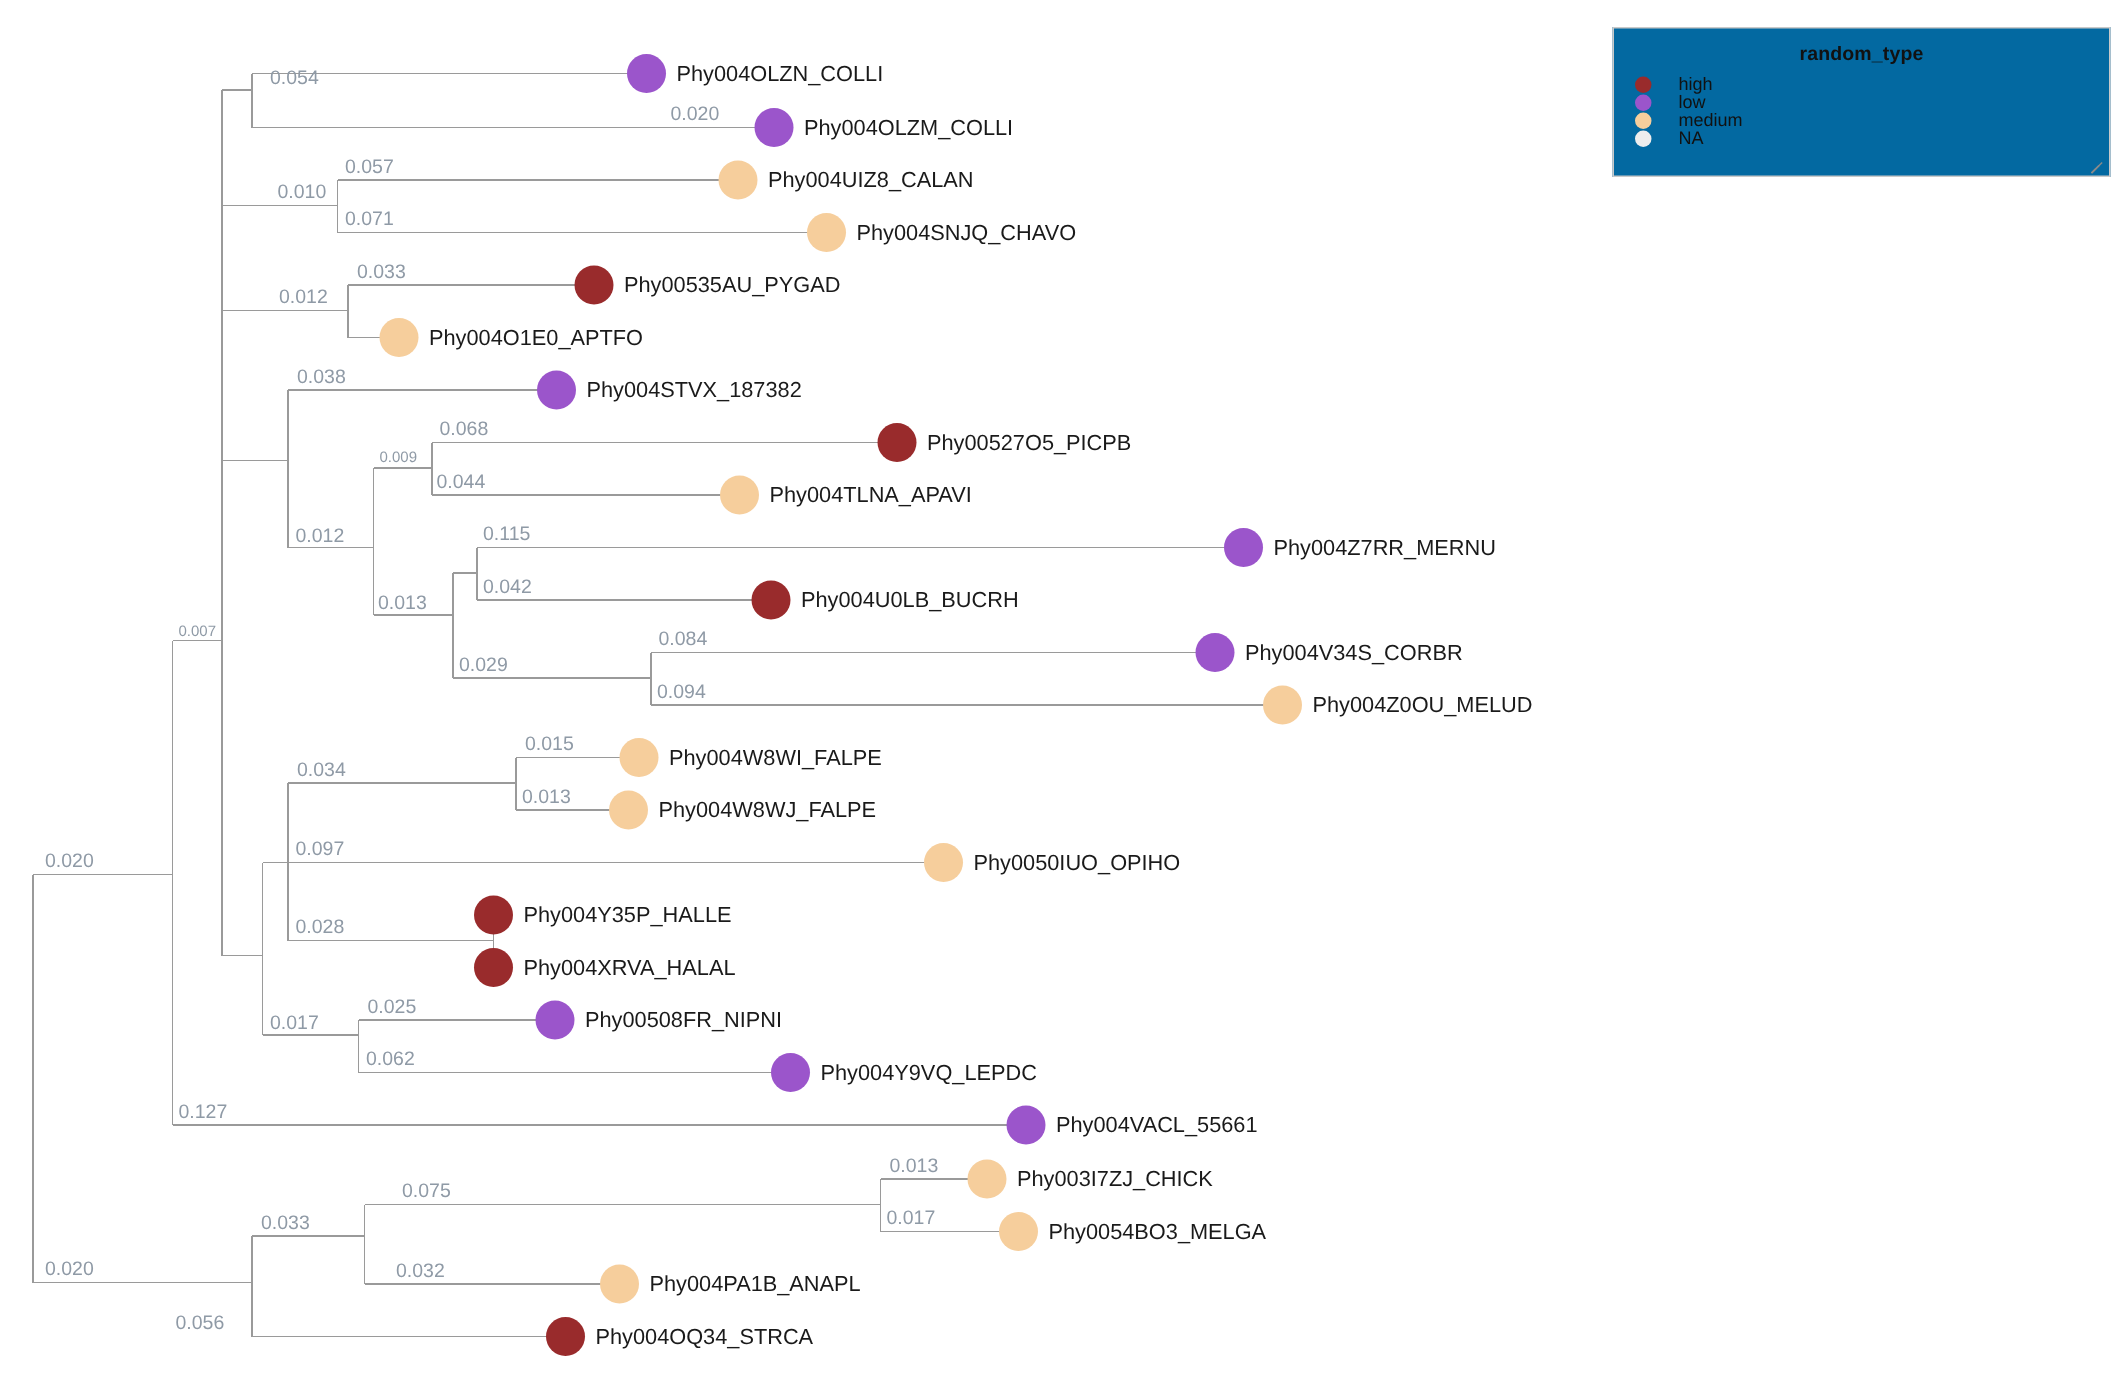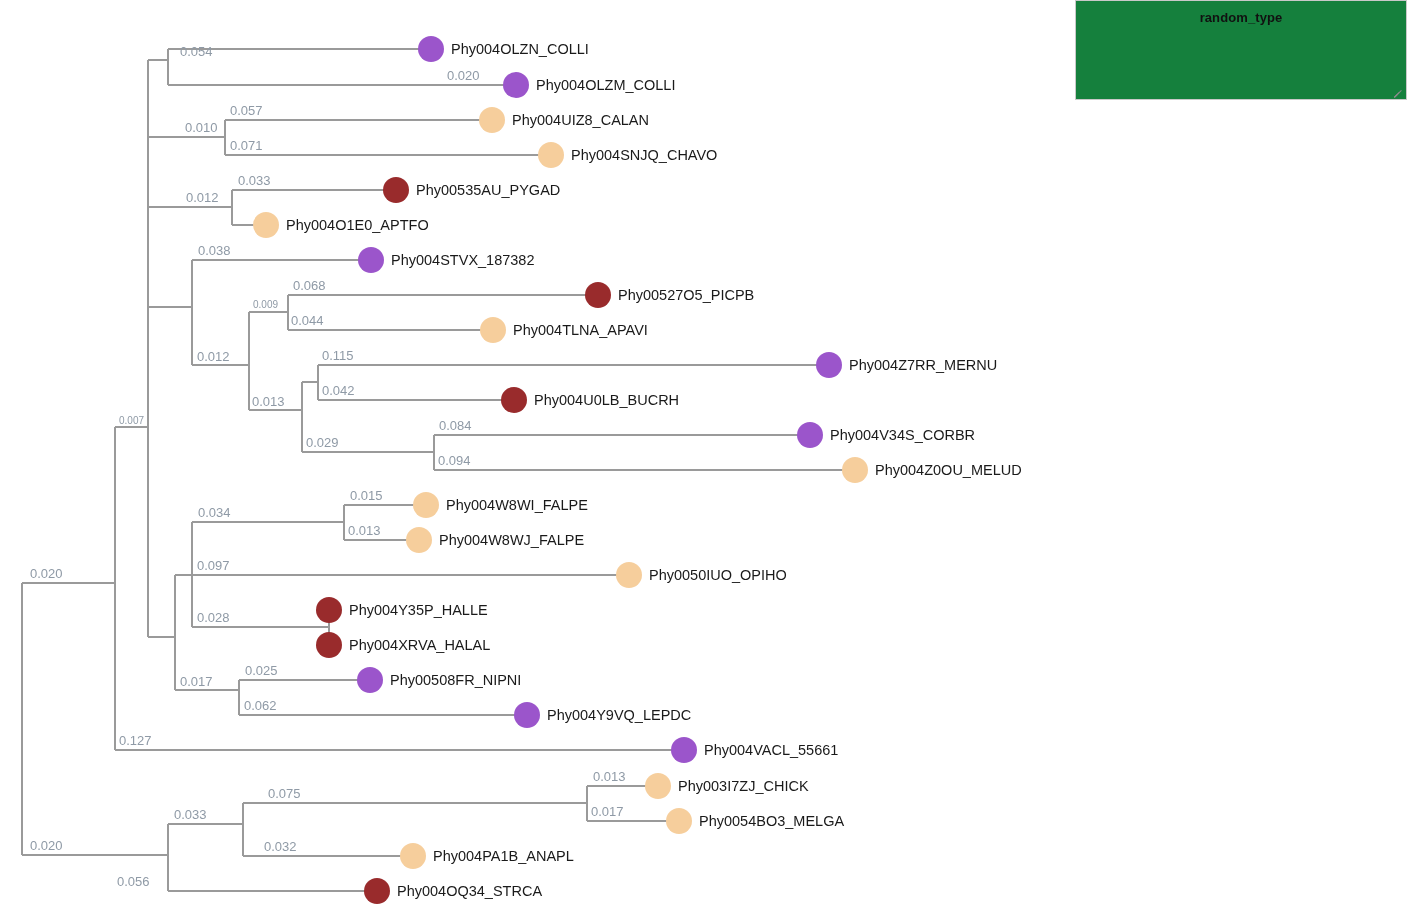--- a/index.html
+++ b/index.html
@@ -42,24 +42,24 @@
     dominant-baseline: middle;
   }
   .tip-node {
     stroke: none;
   }
 
   
   #legend-box {
     position: absolute;
     left: 1075px;
-    top: 0;
+    top: 18px;
     width: 332px;
     height: 100px;
-    background: #15803d;
+    background: #0369a1;
     border: 1px solid #c9c9c9;
     box-sizing: border-box;
   }
   #legend-title {
     text-align: center;
     font-size: 13px;
     font-weight: bold;
     color: #111;
     margin-top: 9px;
     letter-spacing: 0.1px;
@@ -310,18 +310,36 @@
       </g>
       <g>
         <circle cx="377" cy="891" r="13" fill="#992B2C" class="tip-node"></circle>
         <text x="397" y="892" class="tip-label">Phy004OQ34_STRCA</text>
       </g>
     </g>
 </svg>
 
 <div id="legend-box">
   <div id="legend-title">random_type</div>
+  <div id="legend-items">
+      <div class="legend-item">
+        <span class="legend-swatch" style="background: rgb(153, 43, 44);"></span>
+        <span class="legend-text">high</span>
+      </div>
+      <div class="legend-item">
+        <span class="legend-swatch" style="background: rgb(155, 85, 203);"></span>
+        <span class="legend-text">low</span>
+      </div>
+      <div class="legend-item">
+        <span class="legend-swatch" style="background: rgb(246, 206, 156);"></span>
+        <span class="legend-text">medium</span>
+      </div>
+      <div class="legend-item">
+        <span class="legend-swatch" style="background: rgb(237, 237, 237);"></span>
+        <span class="legend-text">NA</span>
+      </div>
+    </div>
   <div id="legend-resize">
     <i style="width:10px; top:12px; transform:rotate(-45deg);"></i>
     <i style="width:7px;  top:12px; right:3px; transform:rotate(-45deg);"></i>
     <i style="width:4px;  top:12px; right:6px; transform:rotate(-45deg);"></i>
   </div>
 </div>
 
 </body></html>

